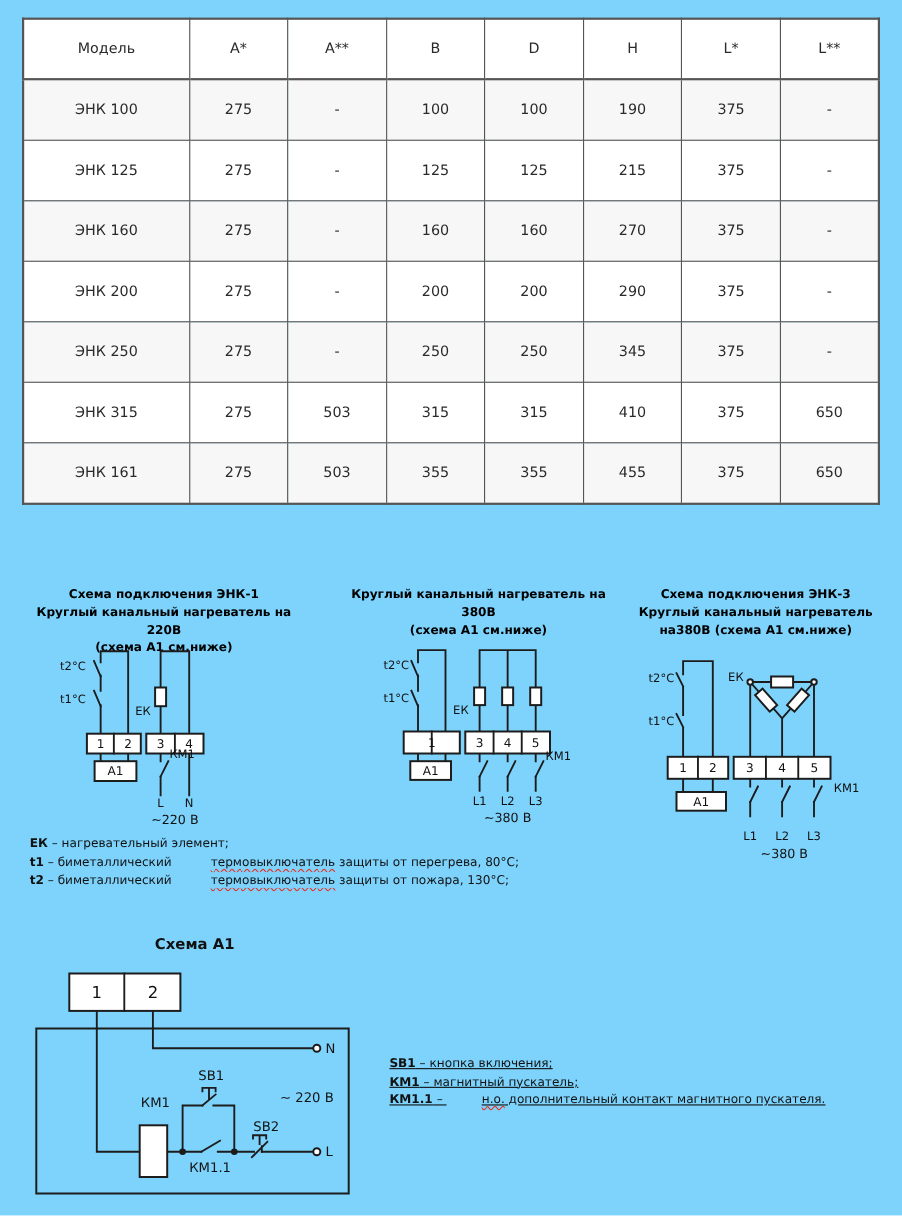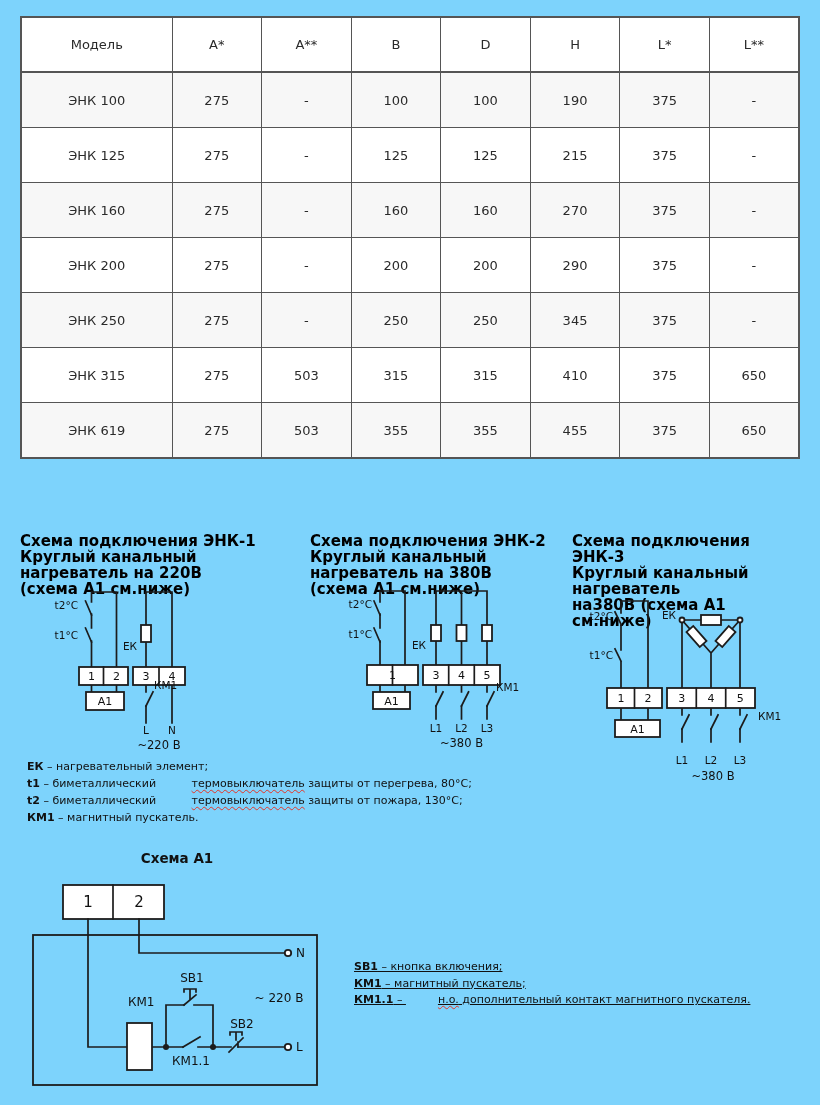--- a/index.html
+++ b/index.html
@@ -11,22 +11,22 @@
              border-collapse:collapse;table-layout:fixed;
              border:2px solid #555;}
   .dim-table th,.dim-table td{border:1px solid #555;text-align:center;
              vertical-align:middle;font-size:13px;color:#2a2a2a;
              font-weight:normal;padding:0;}
   .dim-table thead th{height:53px;border-bottom:2px solid #555;background:#fff;}
   .dim-table tbody td{height:54px;background:#fff;}
   .dim-table tbody tr:nth-child(odd) td{background:#f7f7f7;}
 
   
-  .diag-title{position:absolute;top:533px;font-weight:bold;
-              font-size:15px;line-height:16px;color:#000;}
+  .diag-title{position:absolute;top:533px;text-align:center;font-weight:bold;
+              font-size:11px;line-height:16px;color:#000;}
   #title-d1{left:20px;width:258px;}
   #title-d2{left:310px;width:250px;}
   #title-d3{left:572px;width:230px;}
 
   
   svg{position:absolute;overflow:visible;}
   #svg-d1{left:30px;top:588px;}
   #svg-d2{left:330px;top:588px;}
   #svg-d3{left:580px;top:588px;}
   #svg-a1{left:20px;top:848px;}
@@ -136,39 +136,38 @@
           <td>ЭНК 315</td>
           <td>275</td>
           <td>503</td>
           <td>315</td>
           <td>315</td>
           <td>410</td>
           <td>375</td>
           <td>650</td>
         </tr>
         <tr>
-          <td>ЭНК 619</td>
+          <td>ЭНК 161</td>
           <td>275</td>
           <td>503</td>
           <td>355</td>
           <td>355</td>
           <td>455</td>
           <td>375</td>
           <td>650</td>
         </tr>
       </tbody>
   </table>
 
   <div class="diag-title" id="title-d1">
     <div>Схема подключения ЭНК-1</div>
     <div>Круглый канальный нагреватель на 220В</div>
     <div>(схема А1 см.ниже)</div>
   </div>
   <div class="diag-title" id="title-d2">
-    <div>Схема подключения ЭНК-2</div>
     <div>Круглый канальный нагреватель на 380В</div>
     <div>(схема А1 см.ниже)</div>
   </div>
   <div class="diag-title" id="title-d3">
     <div>Схема подключения ЭНК-3</div>
     <div>Круглый канальный нагреватель</div>
     <div>на380В (схема А1 см.ниже)</div>
   </div>
 
   <svg id="svg-d1" width="250" height="172" viewBox="0 0 250 172">
@@ -283,21 +282,20 @@
     <text class="mid lb" x="102" y="176">L1</text>
     <text class="mid lb" x="131" y="176">L2</text>
     <text class="mid lb" x="160" y="176">L3</text>
     <text class="vt" x="133" y="192">~380 В</text>
   </svg>
 
   <div class="legend" id="legend-top">
       <div><b>ЕК</b><span> – нагревательный элемент;</span><span class="sp"></span><span></span></div>
       <div><b>t1</b><span> – биметаллический </span><span class="sp">термовыключатель</span><span> защиты от перегрева, 80°С;</span></div>
       <div><b>t2</b><span> – биметаллический </span><span class="sp">термовыключатель</span><span> защиты от пожара, 130°С;</span></div>
-      <div><b>КМ1</b><span> – магнитный пускатель.</span><span class="sp"></span><span></span></div>
     </div>
 
   <svg id="svg-a1" width="330" height="250" viewBox="0 0 330 250">
     <text class="ttl" x="157" y="15">Схема А1</text>
     <g>
       <rect class="bx" x="43" y="37" width="101" height="34"></rect>
       <path class="w" d="M93,37 V71"></path>
     </g>
     <text class="tn2" x="68" y="59">1</text>
     <text class="tn2" x="119" y="59">2</text>

